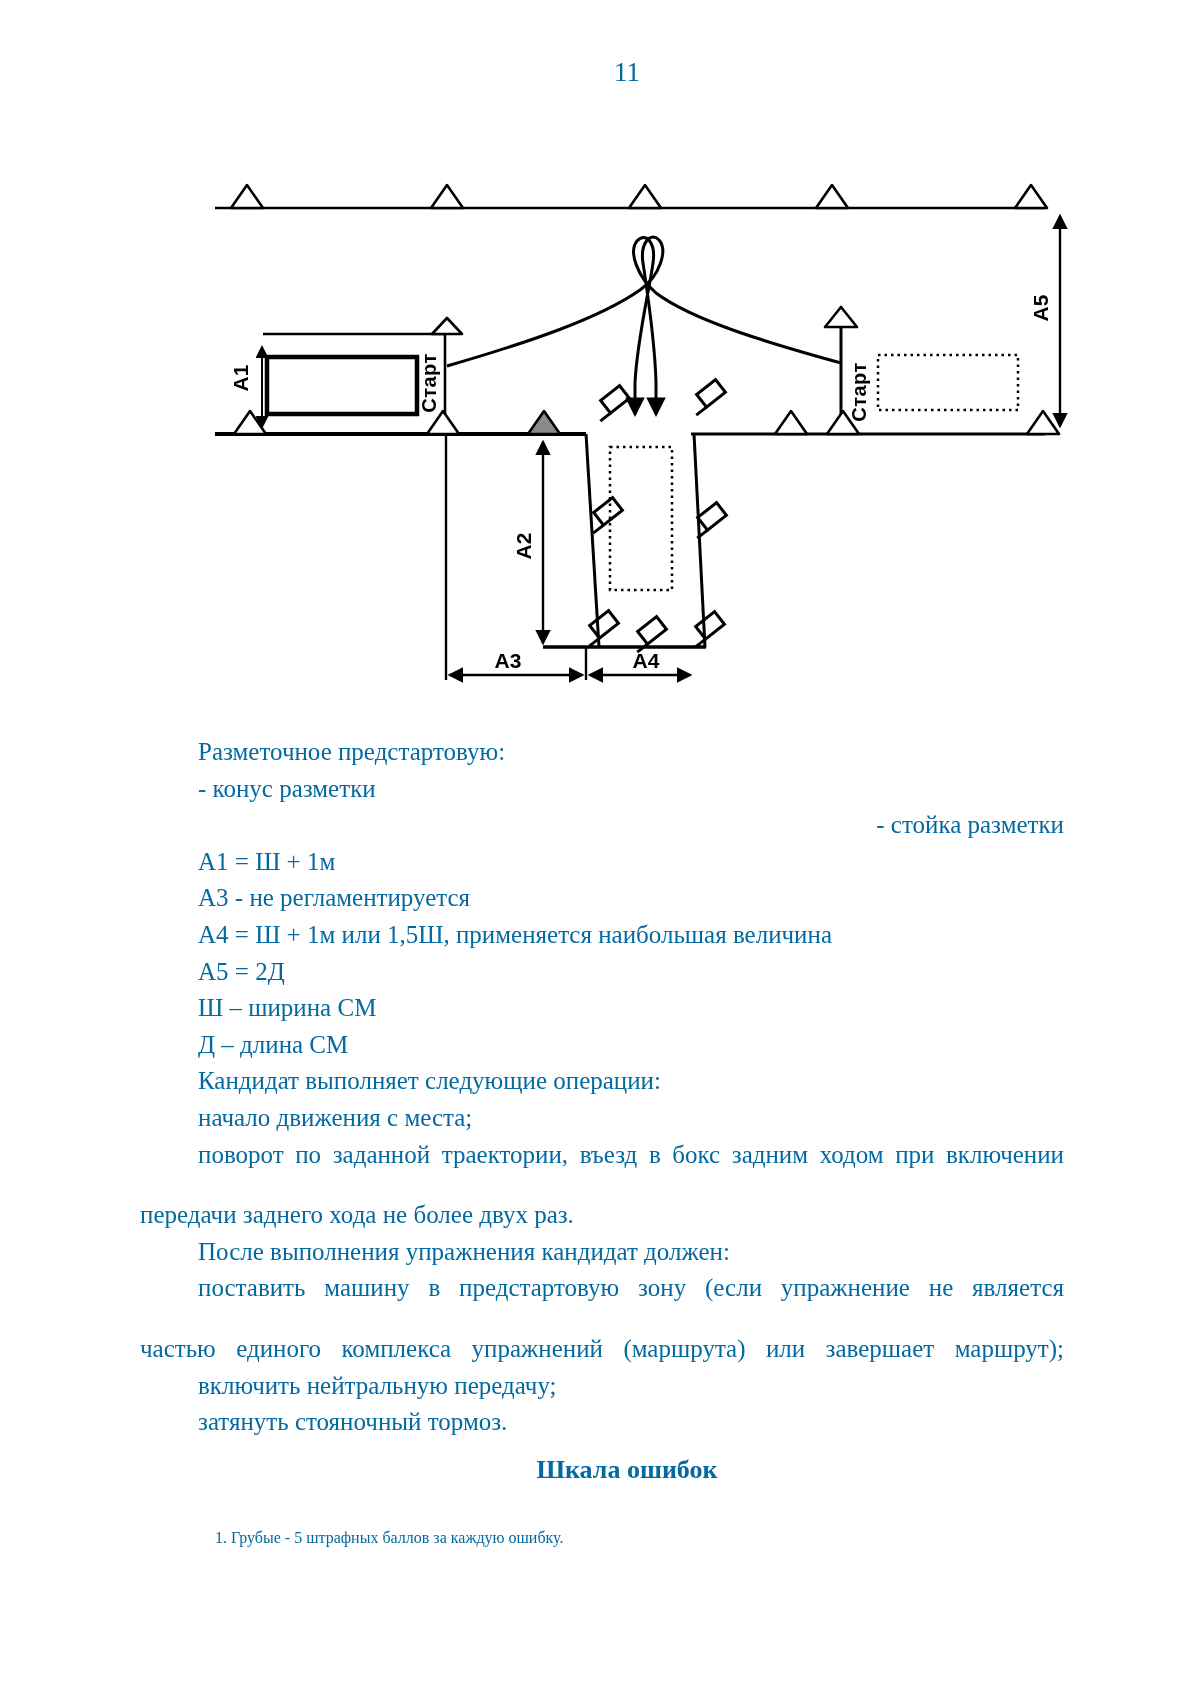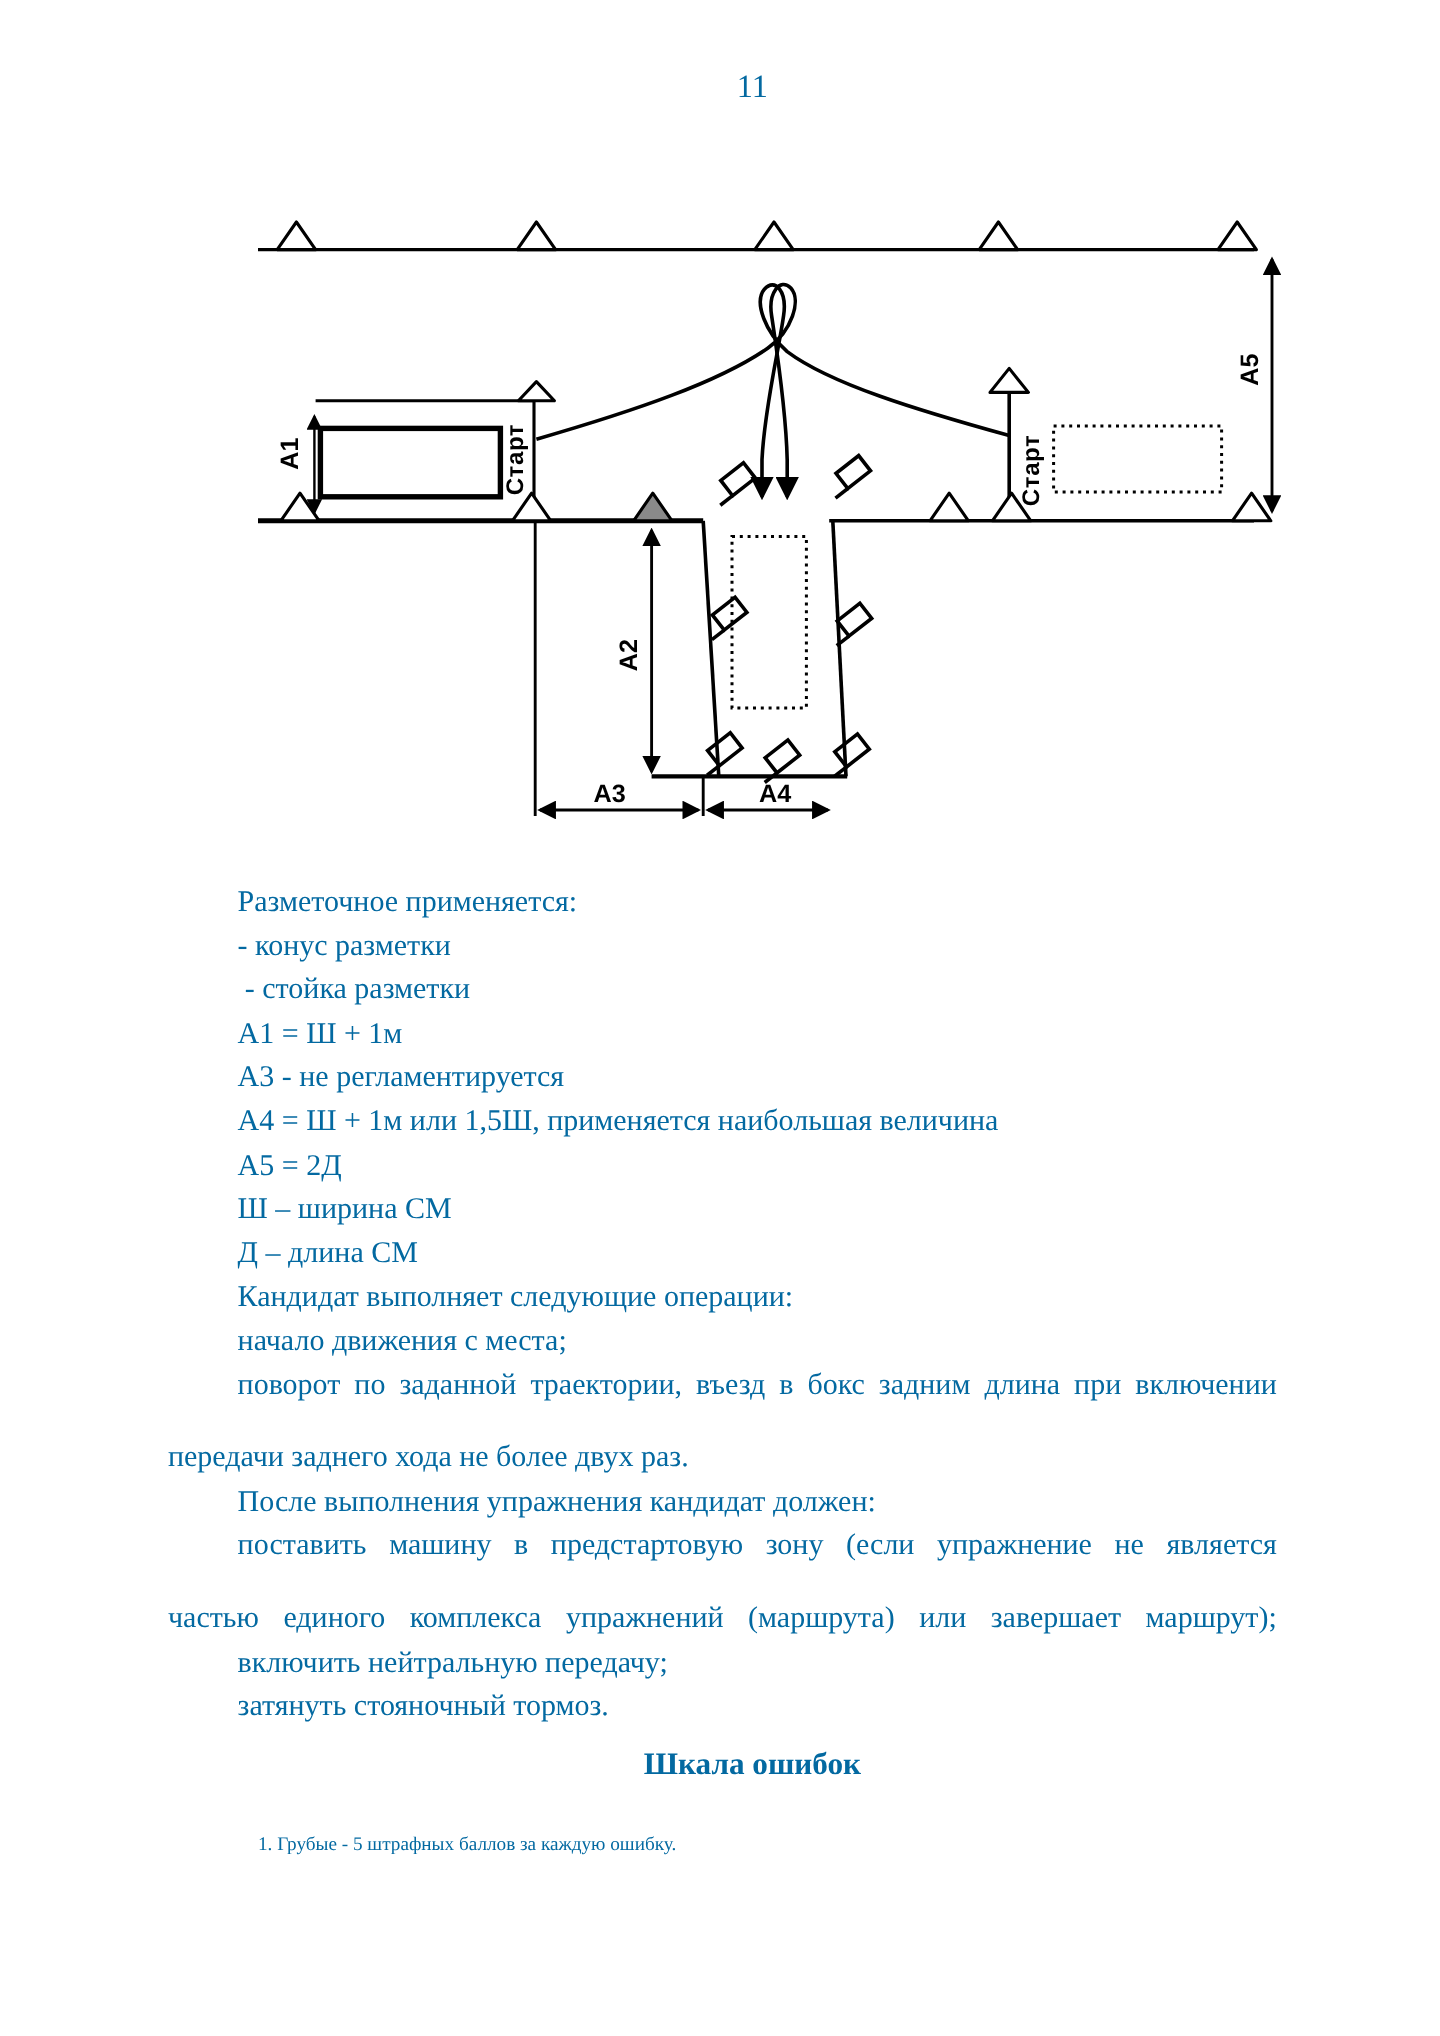--- a/index.html
+++ b/index.html
@@ -28,21 +28,21 @@
     font-family:"Liberation Sans", sans-serif;
     font-weight:bold;font-size:20px;fill:#000;
     letter-spacing:0.5px;
   }
   .body-text{
     position:absolute;left:140px;top:734px;width:924px;
     font-size:25px;line-height:36.6px;
   }
   .line{display:block;}
   .ind{padding-left:58px;}
-  .ind2{padding-left:64px;}
+  .ind2{padding-left:64px;text-align:right;}
   .flush{padding-left:0;margin-top:24px;}
   .just{text-align:justify;text-align-last:justify;}
   .section-heading{
     position:absolute;top:1452px;left:54px;width:1146px;
     text-align:center;font-size:26px;font-weight:bold;line-height:36px;
   }
   .item-line{
     position:absolute;top:1520px;left:140px;width:924px;
     font-size:16px;line-height:36px;padding-left:75px;box-sizing:border-box;
   }
@@ -145,32 +145,32 @@
           </g>
         <g transform="translate(699,634) rotate(-38)">
             <line x1="-11" y1="8" x2="2" y2="8"></line>
             <rect x="2" y="-8" width="24" height="16"></rect>
           </g>
       </g>
     </svg>
   </div>
 
   <div class="body-text">
-    <div class="line ind">Разметочное применяется:</div>
+    <div class="line ind">Разметочное предстартовую:</div>
     <div class="line ind">- конус разметки</div>
     <div class="line ind2">- стойка разметки</div>
     <div class="line ind">А1 = Ш + 1м</div>
     <div class="line ind">А3 - не регламентируется</div>
     <div class="line ind">А4 = Ш + 1м или 1,5Ш, применяется наибольшая величина</div>
     <div class="line ind">А5 = 2Д</div>
     <div class="line ind">Ш – ширина СМ</div>
     <div class="line ind">Д – длина СМ</div>
     <div class="line ind">Кандидат выполняет следующие операции:</div>
     <div class="line ind">начало движения с места;</div>
-    <div class="line ind just">поворот по заданной траектории, въезд в бокс задним длина при включении</div>
+    <div class="line ind just">поворот по заданной траектории, въезд в бокс задним ходом при включении</div>
     <div class="line flush">передачи заднего хода не более двух раз.</div>
     <div class="line ind">После выполнения упражнения кандидат должен:</div>
     <div class="line ind just">поставить машину в предстартовую зону (если упражнение не является</div>
     <div class="line flush just">частью единого комплекса упражнений (маршрута) или завершает маршрут);</div>
     <div class="line ind">включить нейтральную передачу;</div>
     <div class="line ind">затянуть стояночный тормоз.</div>
   </div>
 
   <div class="section-heading">Шкала ошибок</div>
 

